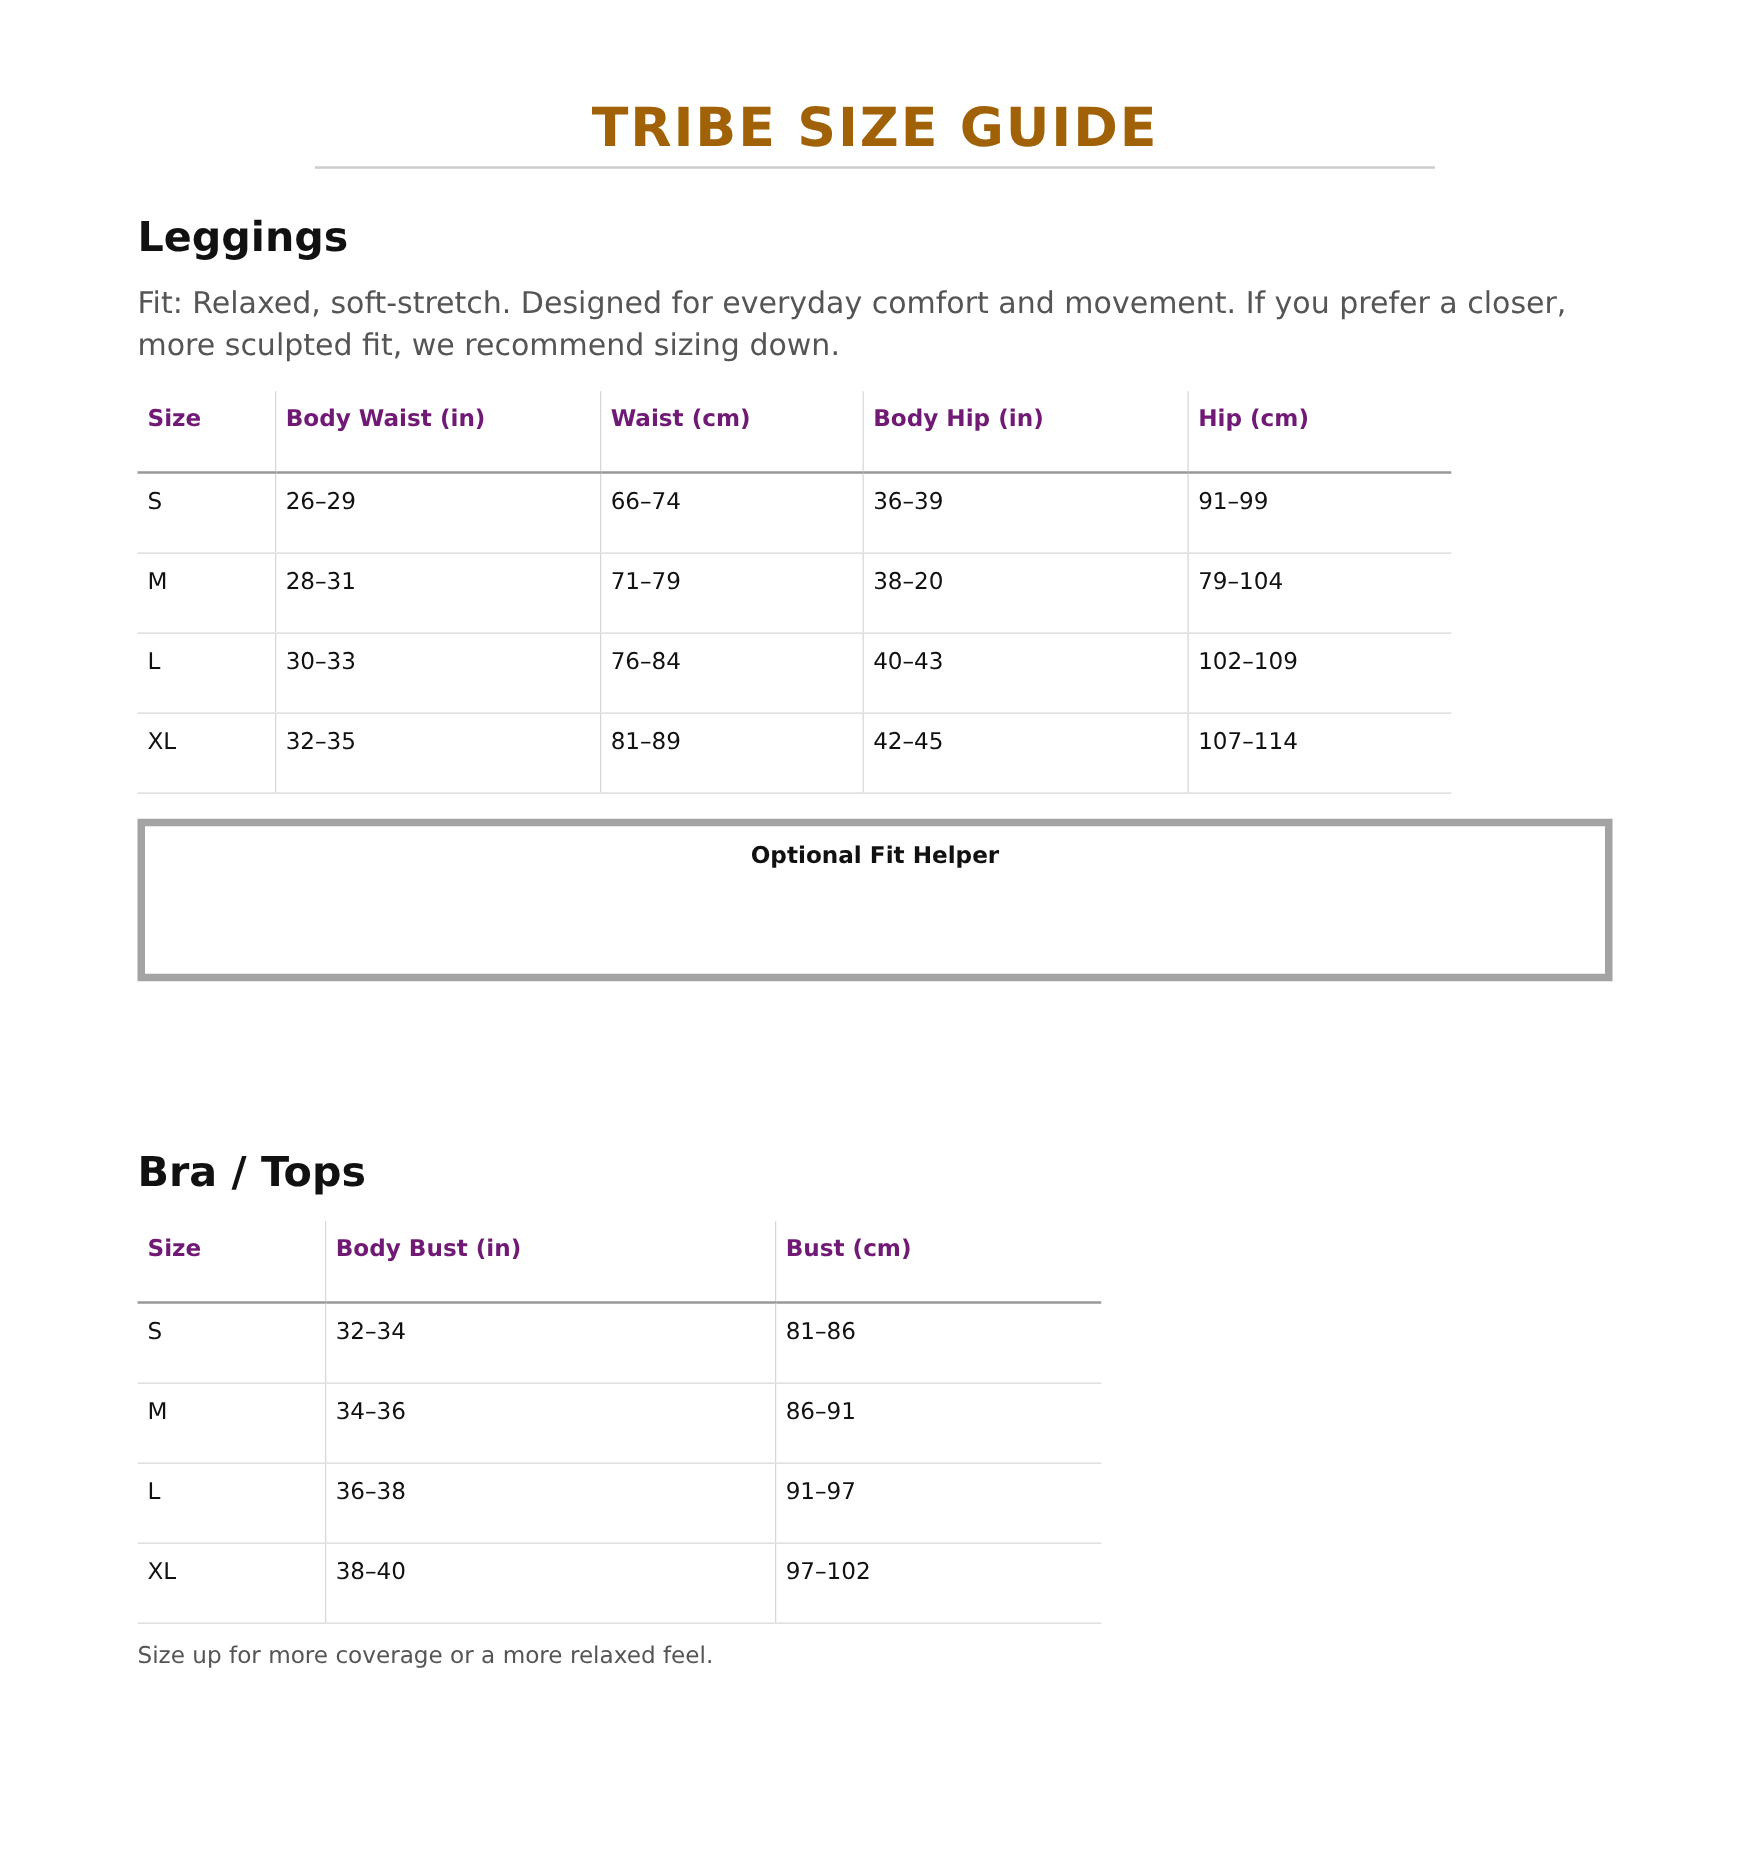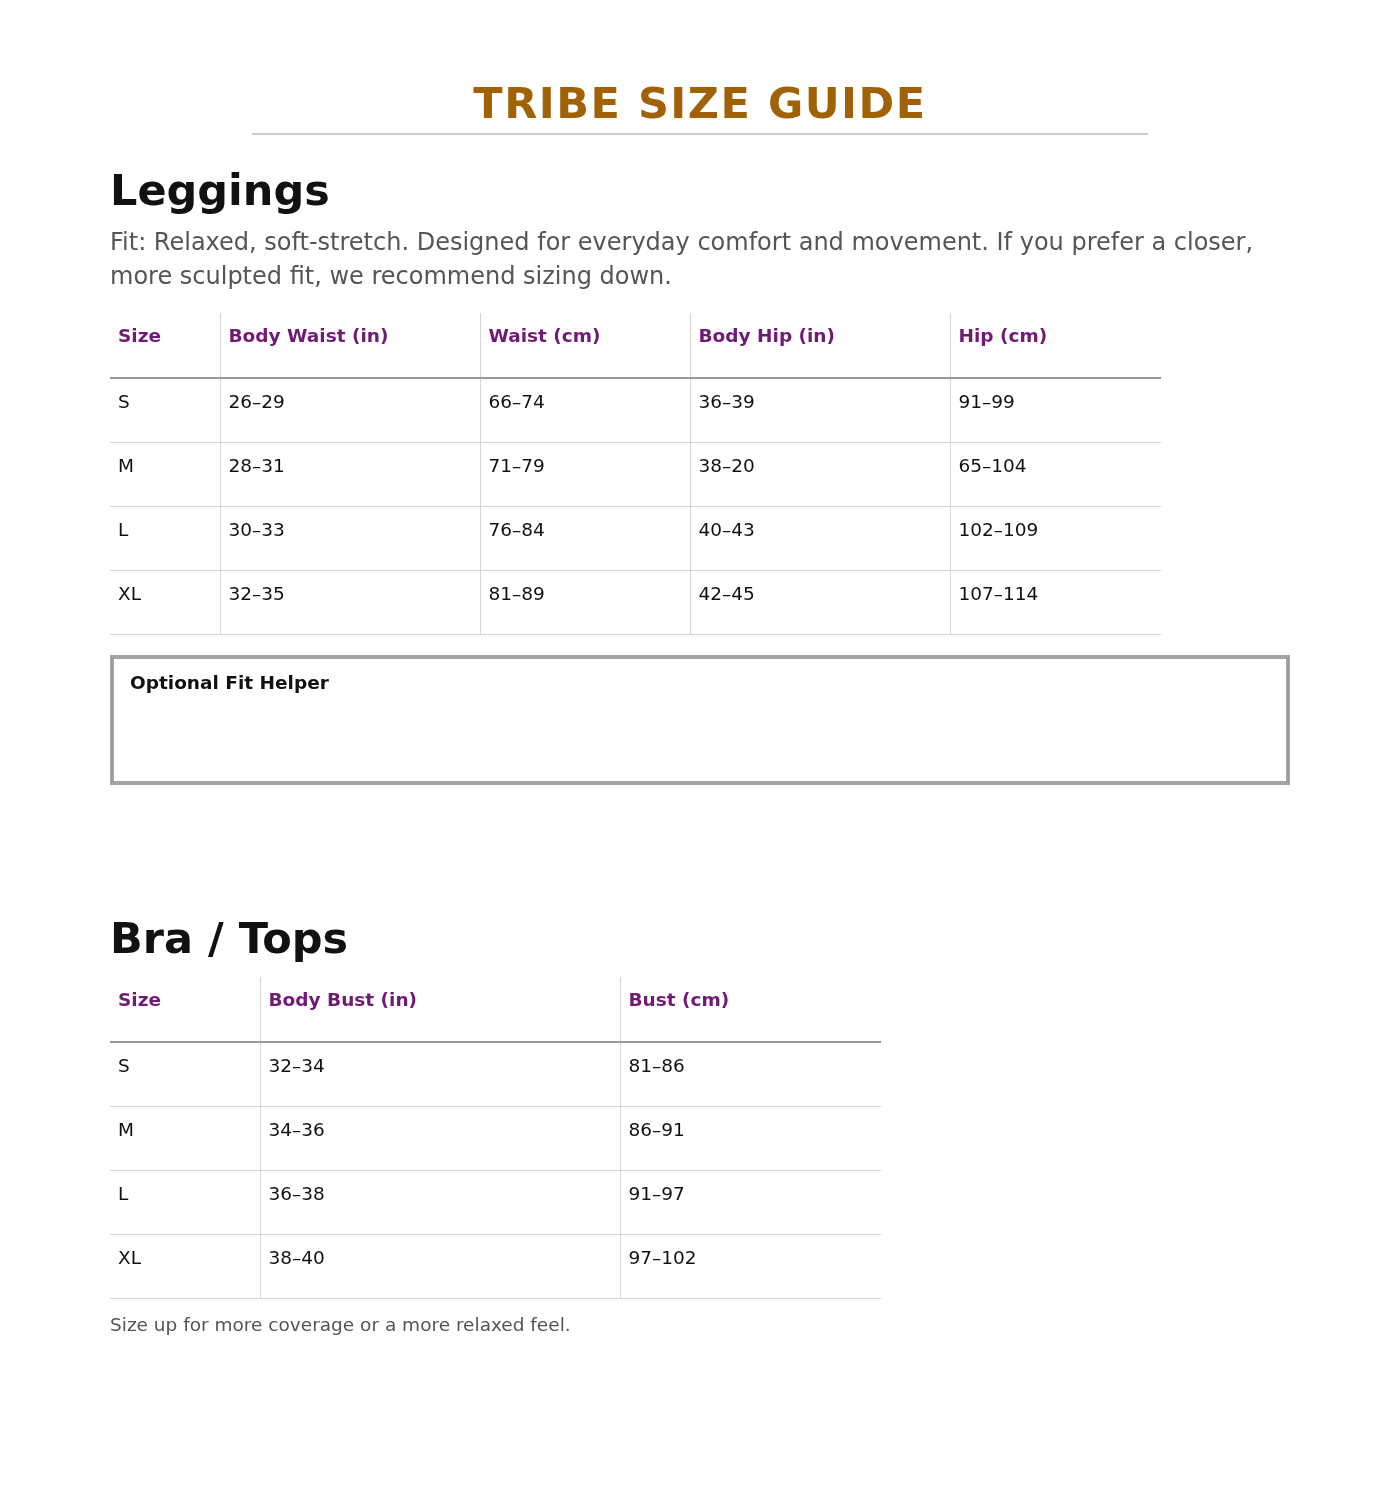--- a/index.html
+++ b/index.html
@@ -12,39 +12,39 @@
     .page-title {
       position: absolute; left: 252px; top: 68px; width: 896px;
       text-align: center; font-size: 43px; font-weight: bold; letter-spacing: 1.5px;
       color: #a16207; line-height: 70px;
     }
     .title-rule {
       position: absolute; left: 252px; top: 133px; width: 896px; height: 2px; background: #cccccc;
     }
     .section { position: absolute; left: 110px; }
     .section h2 {
-      margin: 0; font-size: 43px; font-weight: bold; color: #111111; line-height: 40px;
+      margin: 0; font-size: 33px; font-weight: bold; color: #111111; line-height: 40px;
     }
     .section .lead {
       margin: 0; font-size: 24px; color: #555555; line-height: 34px;
     }
     table { border-collapse: collapse; }
     th, td {
       text-align: left; vertical-align: top; padding: 12px 8px 0 8px;
       font-size: 18.5px; height: 52px; box-sizing: border-box;
       border-left: 1px solid #d6d6d6;
       border-bottom: 1px solid #d6d6d6;
     }
     th:first-child, td:first-child { border-left: none; }
     th { font-weight: bold; color: #701a75; border-bottom: 2px solid #999999; height: 65px; padding-top: 12px; }
     td { color: #111111; height: 64px; }
     .note { font-size: 18.5px; color: #555555; margin: 0; line-height: 26px; }
     .helper {
-      border: 4px solid #a3a3a3; box-sizing: border-box;
-      width: 1180px; height: 130px; padding: 12px 16px;
+      border: 6px solid #a3a3a3; box-sizing: border-box;
+      width: 1180px; height: 130px; padding: 12px 16px; text-align: center;
     }
     .helper h3 { margin: 0; font-size: 18.5px; font-weight: bold; color: #111111; line-height: 24px; }
     .helper p { margin: 4px 0 0 0; font-size: 18.5px; color: #555555; line-height: 26px; }
   </style>
 </head>
 <body>
 
 <div class="page-title">TRIBE SIZE GUIDE</div>
 <div class="title-rule"></div>
 
@@ -68,21 +68,21 @@
         <td>26–29</td>
         <td>66–74</td>
         <td>36–39</td>
         <td>91–99</td>
       </tr>
       <tr>
         <td>M</td>
         <td>28–31</td>
         <td>71–79</td>
         <td>38–20</td>
-        <td>65–104</td>
+        <td>79–104</td>
       </tr>
       <tr>
         <td>L</td>
         <td>30–33</td>
         <td>76–84</td>
         <td>40–43</td>
         <td>102–109</td>
       </tr>
       <tr>
         <td>XL</td>

